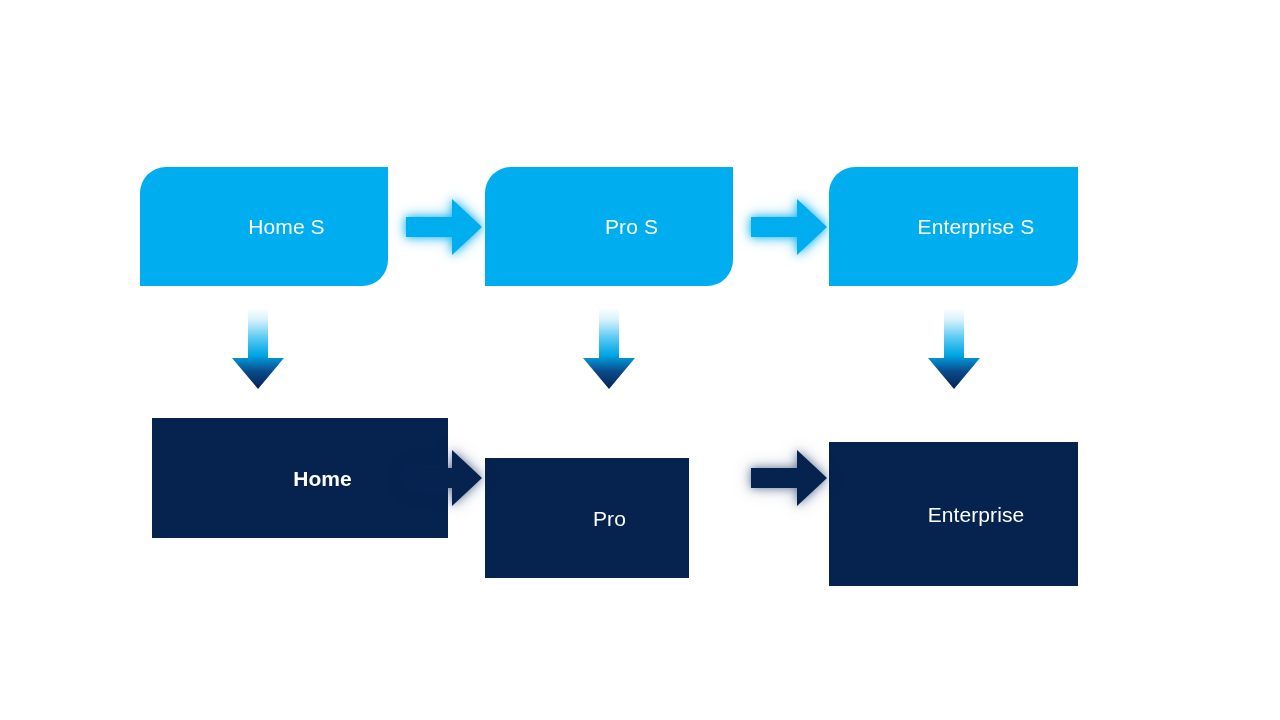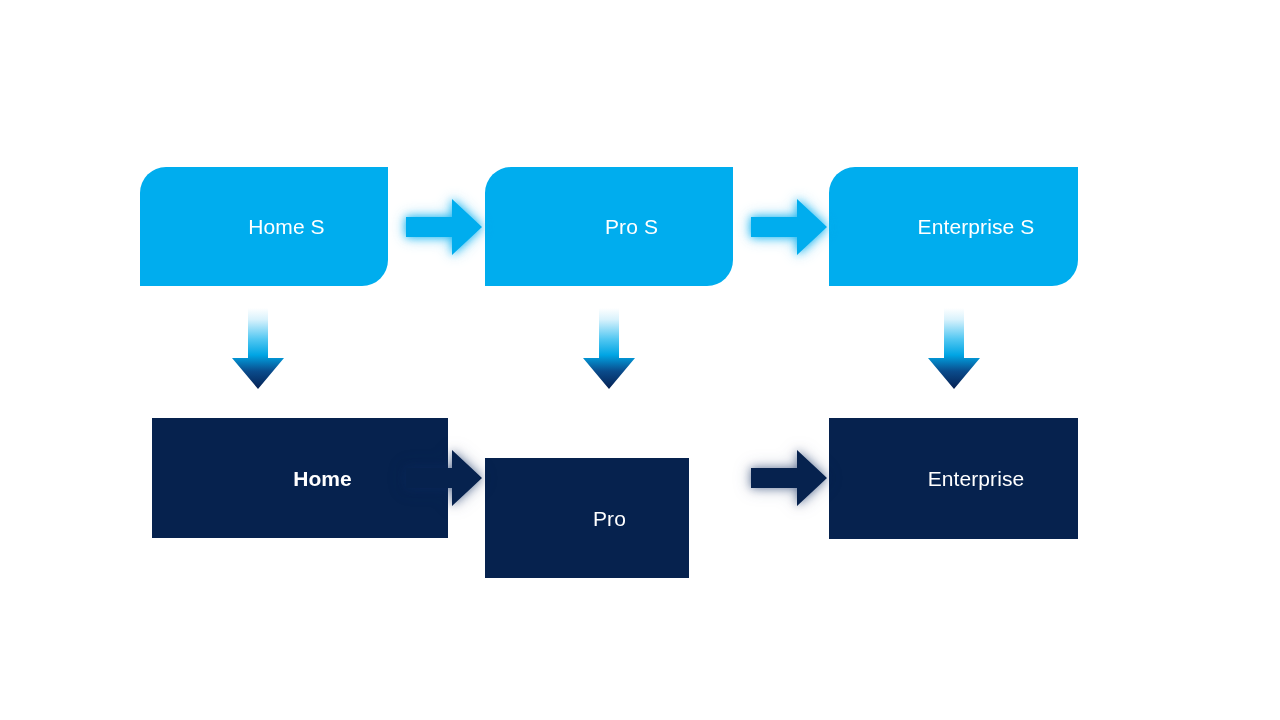--- a/index.html
+++ b/index.html
@@ -103,21 +103,21 @@
   </div>
 
   <div class="node tier-base" style="left:152px; top:418px; width:296px; height:120px;font-weight:bold;">
     <span class="node-label">Home</span>
   </div>
 
   <div class="node tier-base" style="left:485px; top:418px; width:204px; height:120px;margin-top:40px;">
     <span class="node-label">Pro</span>
   </div>
 
-  <div class="node tier-base" style="left:829px; top:418px; width:249px; height:121px;">
+  <div class="node tier-base" style="left:829px; top:442px; width:249px; height:144px;">
     <span class="node-label">Enterprise</span>
   </div>
 
   <div class="arrow glow-cyan" style="left:406px; top:199px; width:76px; height:56px;">
     <svg width="76" height="56" viewBox="0 0 76 56">
       <path d="M0 18 H46 V0 L76 28 L46 56 V38 H0 Z" fill="#00ADEE"></path>
     </svg>
   </div>
 
   <div class="arrow glow-cyan" style="left:751px; top:199px; width:76px; height:56px;">

